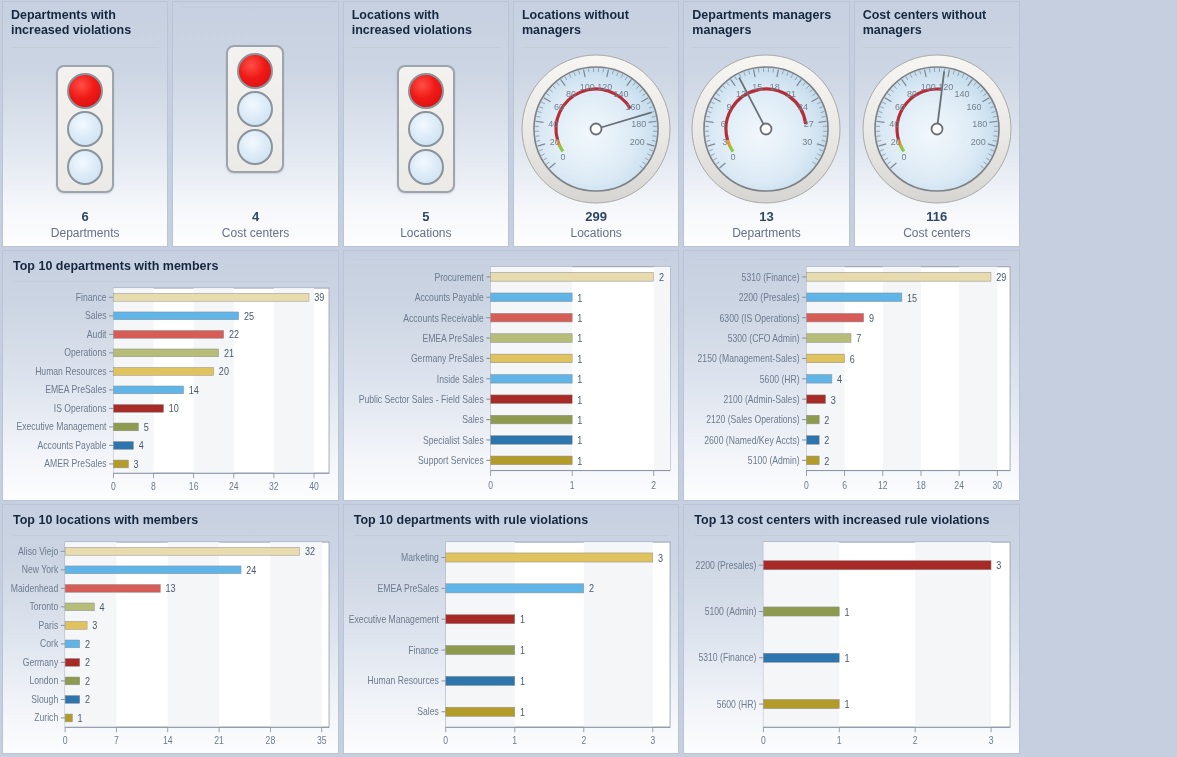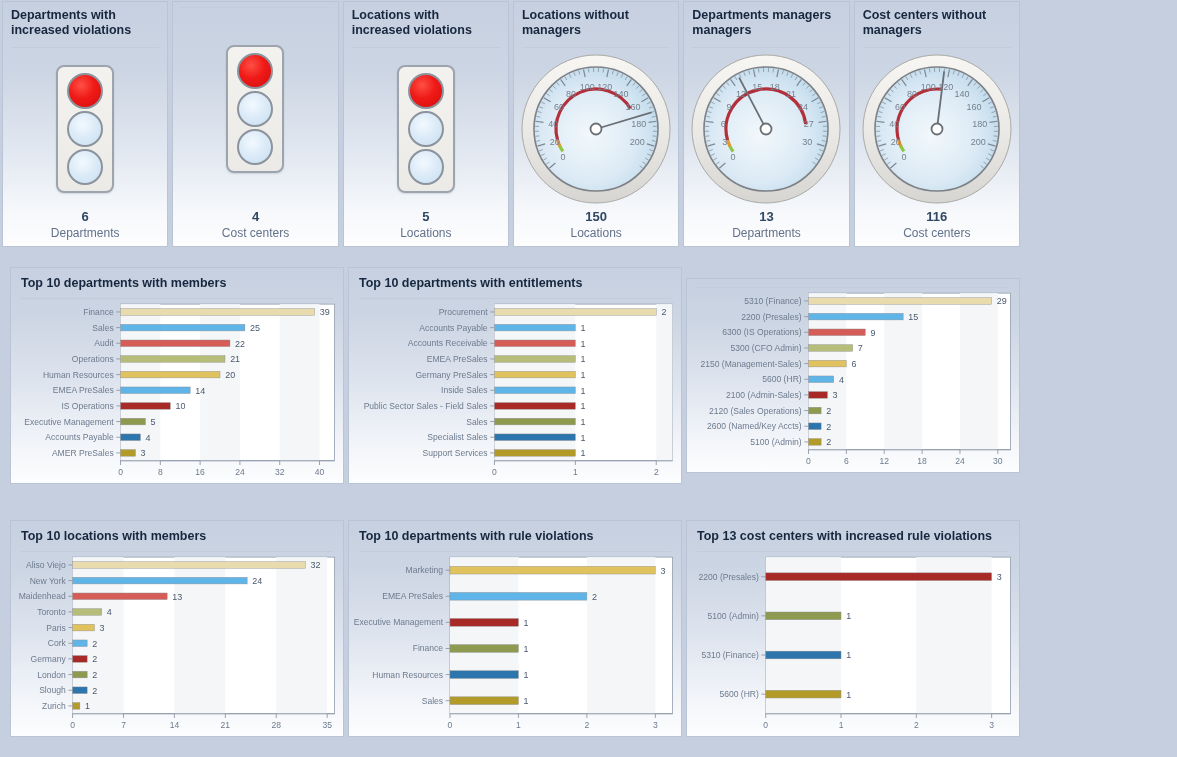--- a/index.html
+++ b/index.html
@@ -81,22 +81,21 @@
   }
 
   
   .gauge-wrap { width:156px; height:156px; }
 
   
   .chart-row {
     flex:1;
     display:flex;
     gap:4px;
-    padding:0 2px 3px 10px;
-    align-items:center;
+    padding:0 2px 3px 2px;
   }
   .chart-row.first { margin-top:0; }
   .chart-panel {
     flex:1 1 0;
     border:1px solid #b9c4d4;
     background:linear-gradient(to bottom,#c7d0e0 0%,#ccd5e3 22%,#dfe5ef 55%,#f4f6fa 85%,#fcfdfe 100%);
     display:flex; flex-direction:column;
     overflow:hidden;
     position:relative;
   }
@@ -245,21 +244,21 @@
               <text x="69.19331327319681" y="39.411494812764516" text-anchor="middle" class="gtext">100</text>
               <text x="86.80668672680318" y="39.41149481276451" text-anchor="middle" class="gtext">120</text>
               <text x="102.9424471115615" y="46.47323406183556" text-anchor="middle" class="gtext">140</text>
               <text x="114.89328676910401" y="59.41187216234353" text-anchor="middle" class="gtext">160</text>
               <text x="120.6540569517242" y="76.05652449632879" text-anchor="middle" class="gtext">180</text>
               <text x="119.2581978654234" y="93.61449994418146" text-anchor="middle" class="gtext">200</text>
               <line x1="78" y1="78" x2="133.54576497710912" y2="61.30664823626603" stroke="#6a6f75" stroke-width="1.8"></line>
               <circle cx="78" cy="78" r="5.5" fill="#fff" stroke="#6a6f75" stroke-width="1.8"></circle>
             </svg></div>
         </div>
-        <div class="kpi-value">150</div>
+        <div class="kpi-value">299</div>
         <div class="kpi-label">Locations</div>
       </div>
       <div class="kpi-panel">
         <div class="kpi-title">Departments managers managers</div>
         <div class="kpi-rule"></div>
         <div class="kpi-vis">
           <div class="gauge-wrap"><svg width="156" height="156" viewBox="0 0 156 156">
               <defs>
                 <radialGradient id="gface4" cx="45%" cy="55%" r="62%">
                   <stop offset="0%" stop-color="#f2f8fc"></stop>
@@ -508,21 +507,20 @@
             <line x1="267.5348837209302" y1="189" x2="267.5348837209302" y2="194" stroke="#8a95a5" stroke-width="1"></line>
             <text x="267.5348837209302" y="206" text-anchor="middle" class="tick-text">24</text>
             <line x1="314.04651162790697" y1="189" x2="314.04651162790697" y2="194" stroke="#8a95a5" stroke-width="1"></line>
             <text x="314.04651162790697" y="206" text-anchor="middle" class="tick-text">32</text>
             <line x1="360.5581395348837" y1="189" x2="360.5581395348837" y2="194" stroke="#8a95a5" stroke-width="1"></line>
             <text x="360.5581395348837" y="206" text-anchor="middle" class="tick-text">40</text>
           </svg>
         </div>
       </div>
       <div class="chart-panel">
-        <div class="chart-title">Top 10 departments with entitlements</div>
         <div class="chart-rule"></div>
         <div class="chart-body">
           <svg viewBox="0 0 388 215" preserveAspectRatio="none">
             <rect x="170" y="6" width="208" height="183" fill="#ffffff" stroke="#9aa4b2" stroke-width="1"></rect>
             <rect x="170" y="6" width="94.54545454545456" height="183" fill="#f4f6f8"></rect>
             <rect x="359.0909090909091" y="6" width="18.909090909090878" height="183" fill="#f4f6f8"></rect>
             <line x1="165" y1="15.15" x2="170" y2="15.15" stroke="#8a95a5" stroke-width="1"></line>
             <text x="162" y="18.65" text-anchor="end" class="cat-text">Procurement</text>
             <rect x="170" y="11.307" width="189.09090909090912" height="7.686" fill="#e8dcae" stroke="#8f8f8f" stroke-width="0.5"></rect>
             <text x="365.0909090909091" y="19.15" class="val-text">2</text>

